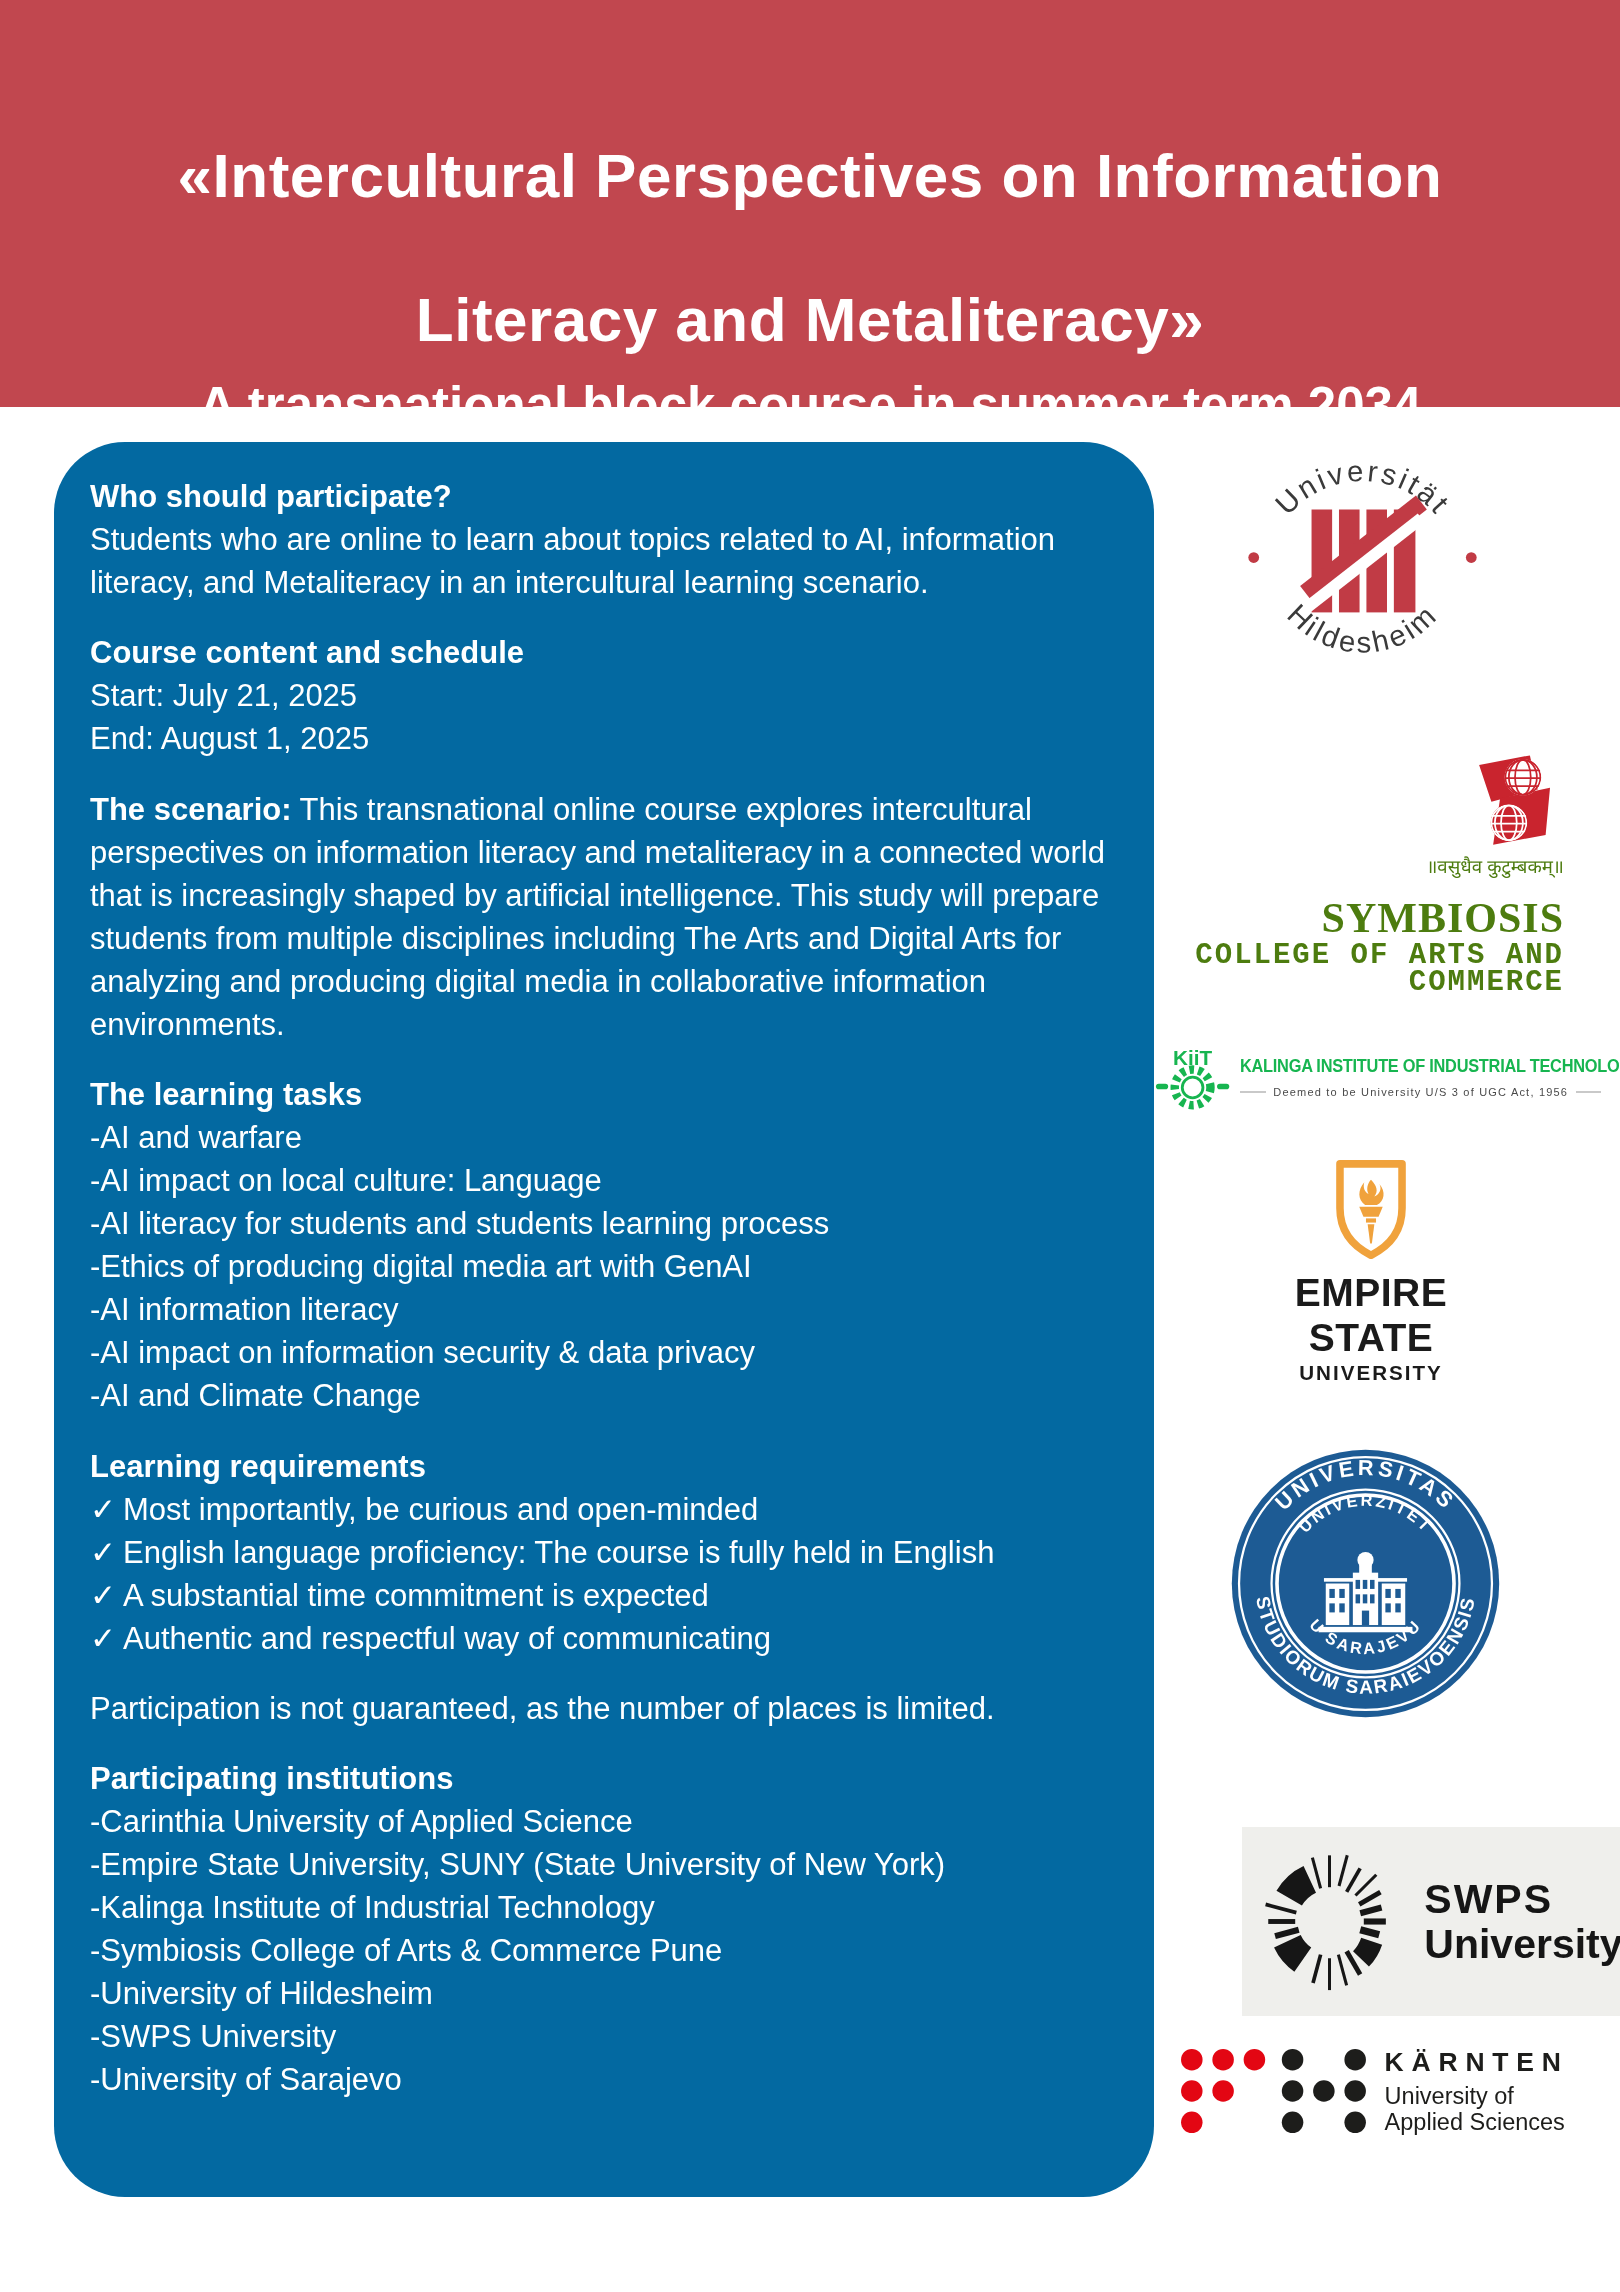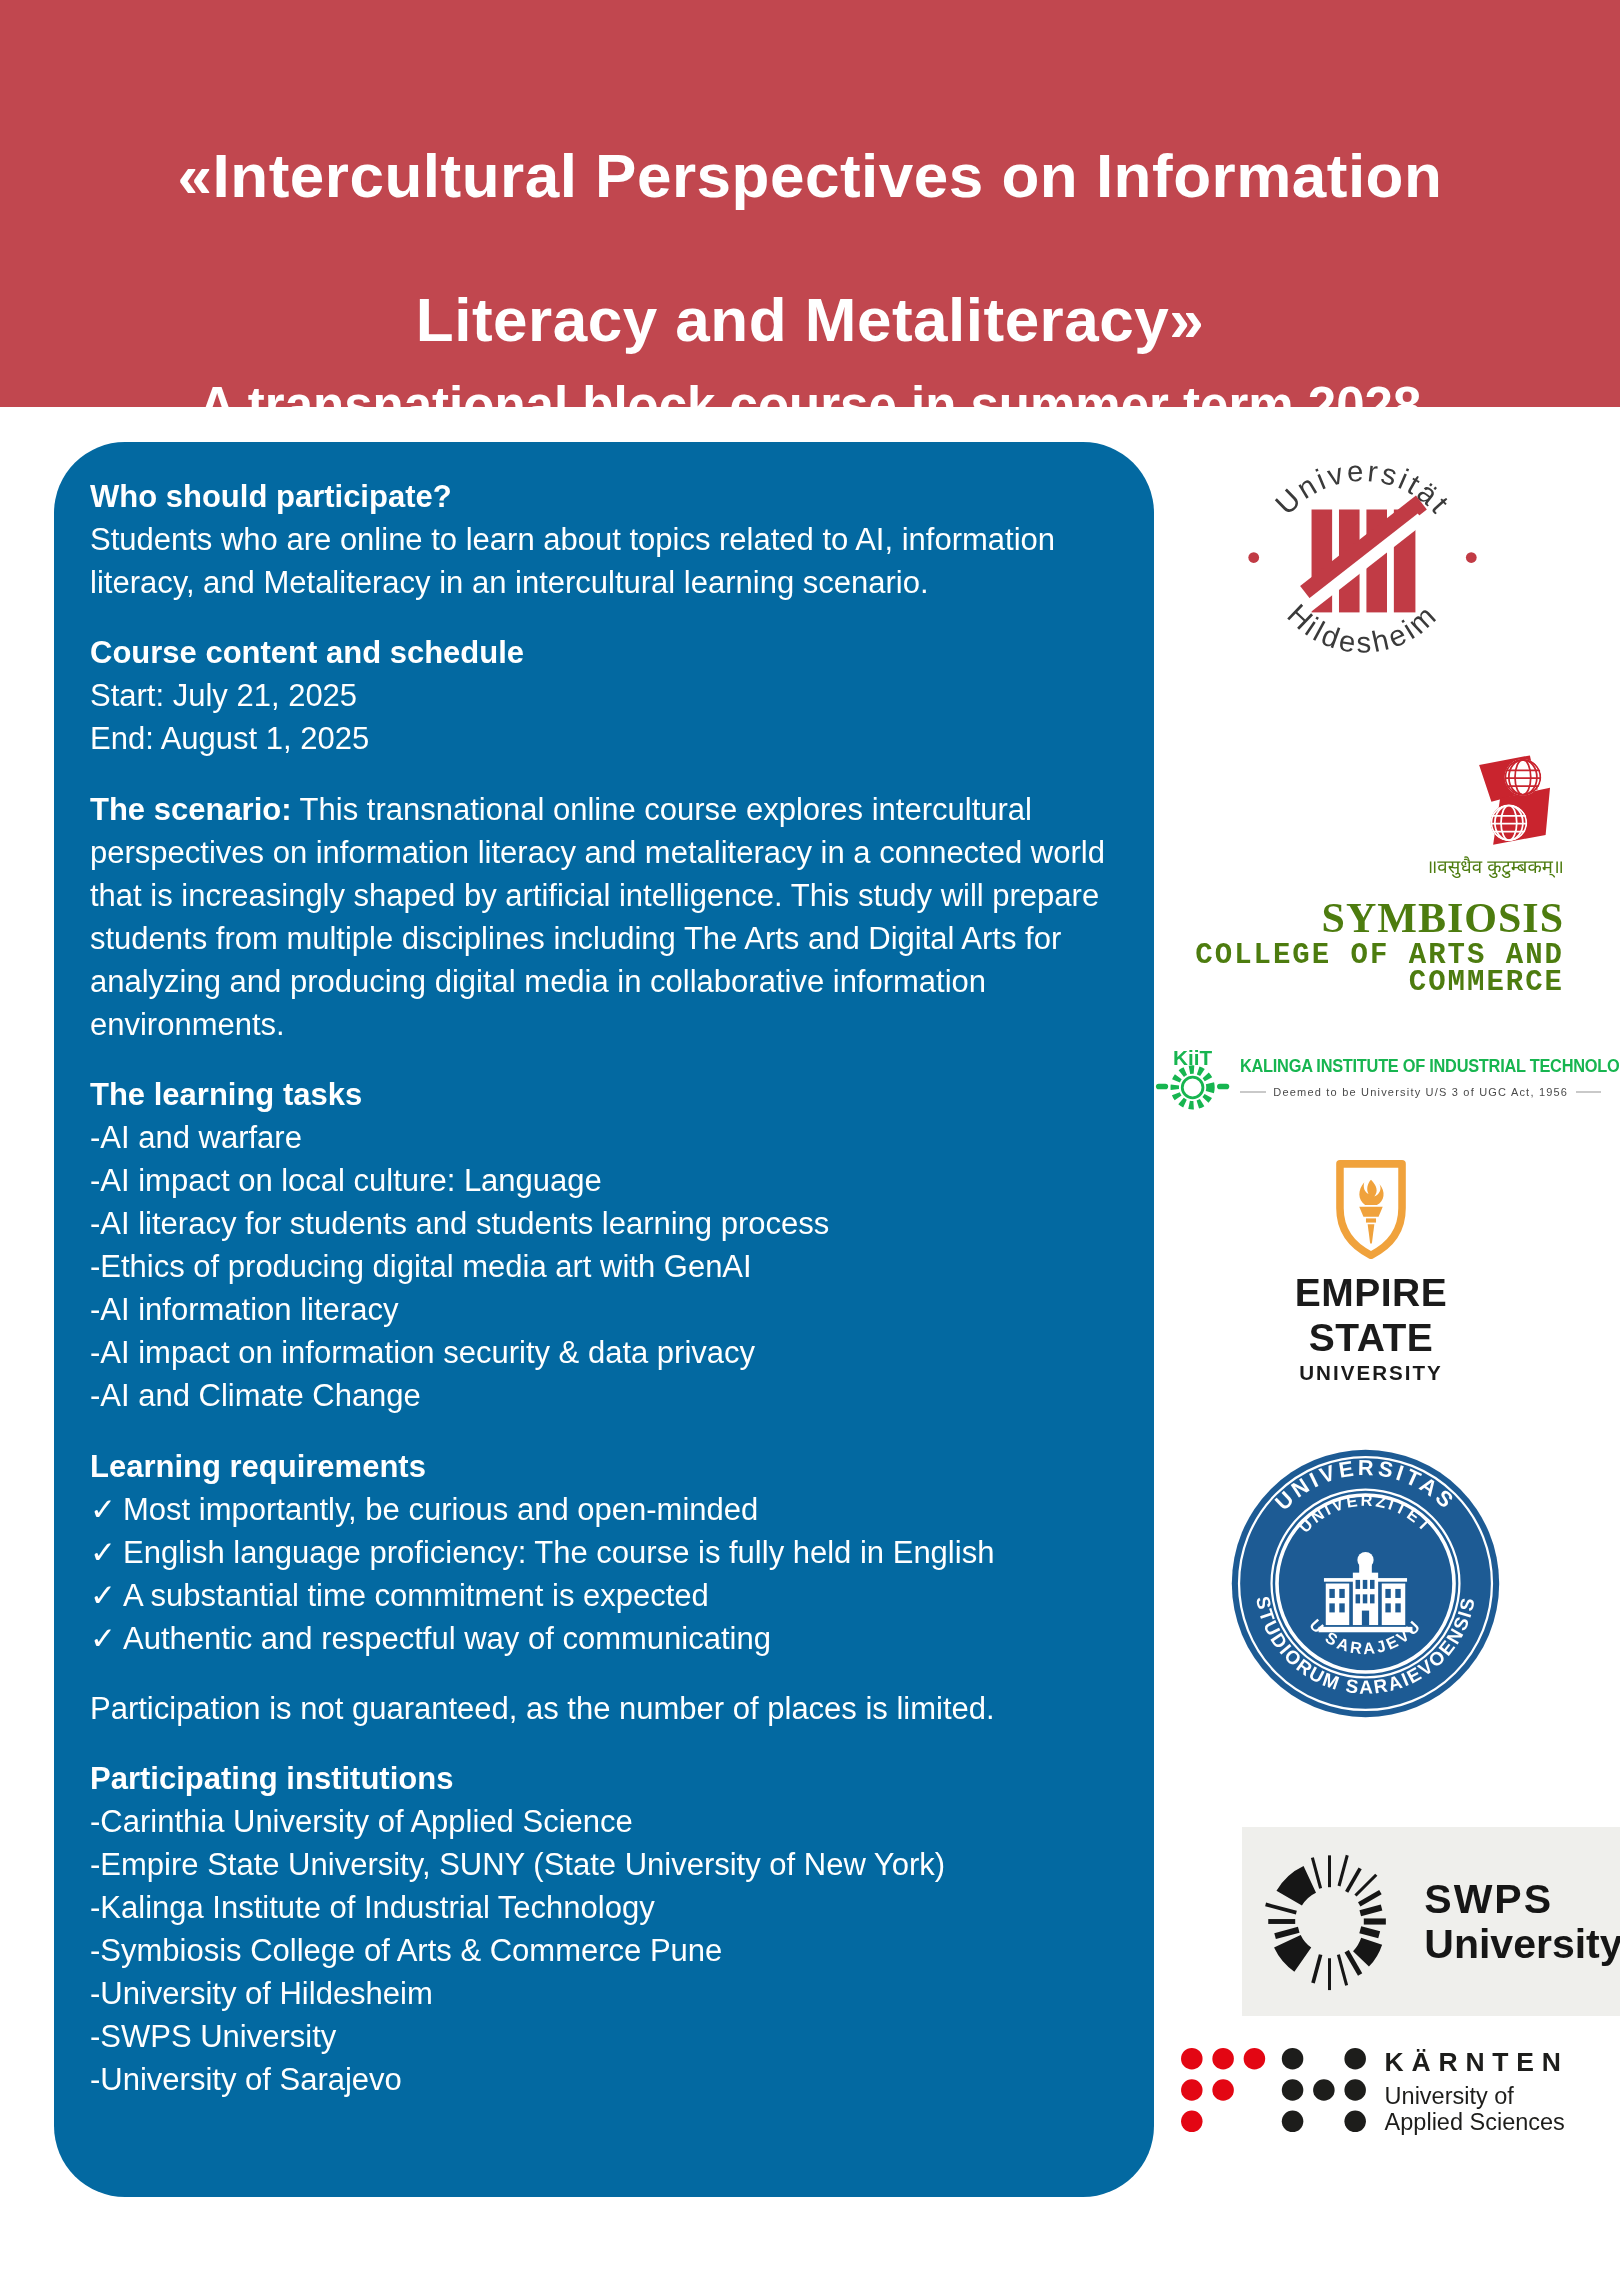--- a/index.html
+++ b/index.html
@@ -54,35 +54,35 @@
   .empire .name { font-size:39px; font-weight:bold; line-height:45px; margin-top:3.9px; letter-spacing:0.5px; }
   .empire .sub  { font-size:20.6px; font-weight:bold; letter-spacing:2px; line-height:25.5px; }
 
   
   .swps { left:1242px; top:1788px; width:402px; height:189px; background:#efefec;
           display:flex; align-items:center;margin-top:39px; }
   .swps .txt { margin-left:21.6px; color:#161616; font-weight:bold; font-size:41px; line-height:45px; }
   .swps .l1 { letter-spacing:2px; }
 
   
-  .carinthia { left:1179px; top:2045px; width:421px; display:flex; }
+  .carinthia { left:1179px; top:2045px; width:421px; display:flex;align-items:flex-end; }
   .carinthia .txt { margin-left:17.6px; color:#1d1d1b; }
   .carinthia .name { font-weight:bold; font-size:26.5px; line-height:31px; letter-spacing:7.8px; margin-top:2px; }
   .carinthia .sub  { font-size:23.5px; line-height:26.5px; }
   .carinthia .sub.first { margin-top:4.9px; }
 </style>
 </head>
 <body>
 
 <div class="page">
 
   <header class="hero">
     <div class="hero-title first">«Intercultural Perspectives on Information</div>
     <div class="hero-title">Literacy and Metaliteracy»</div>
-    <div class="hero-subtitle">A transnational block course in summer term 2028</div>
+    <div class="hero-subtitle">A transnational block course in summer term 2034</div>
   </header>
 
   <section class="panel">
 
     <div class="sec">
       <div class="h">Who should participate?</div>
       <div class="b">Students who are online to learn about topics related to AI, information literacy, and Metaliteracy in an intercultural learning scenario.</div>
     </div>
 
     <div class="sec">

